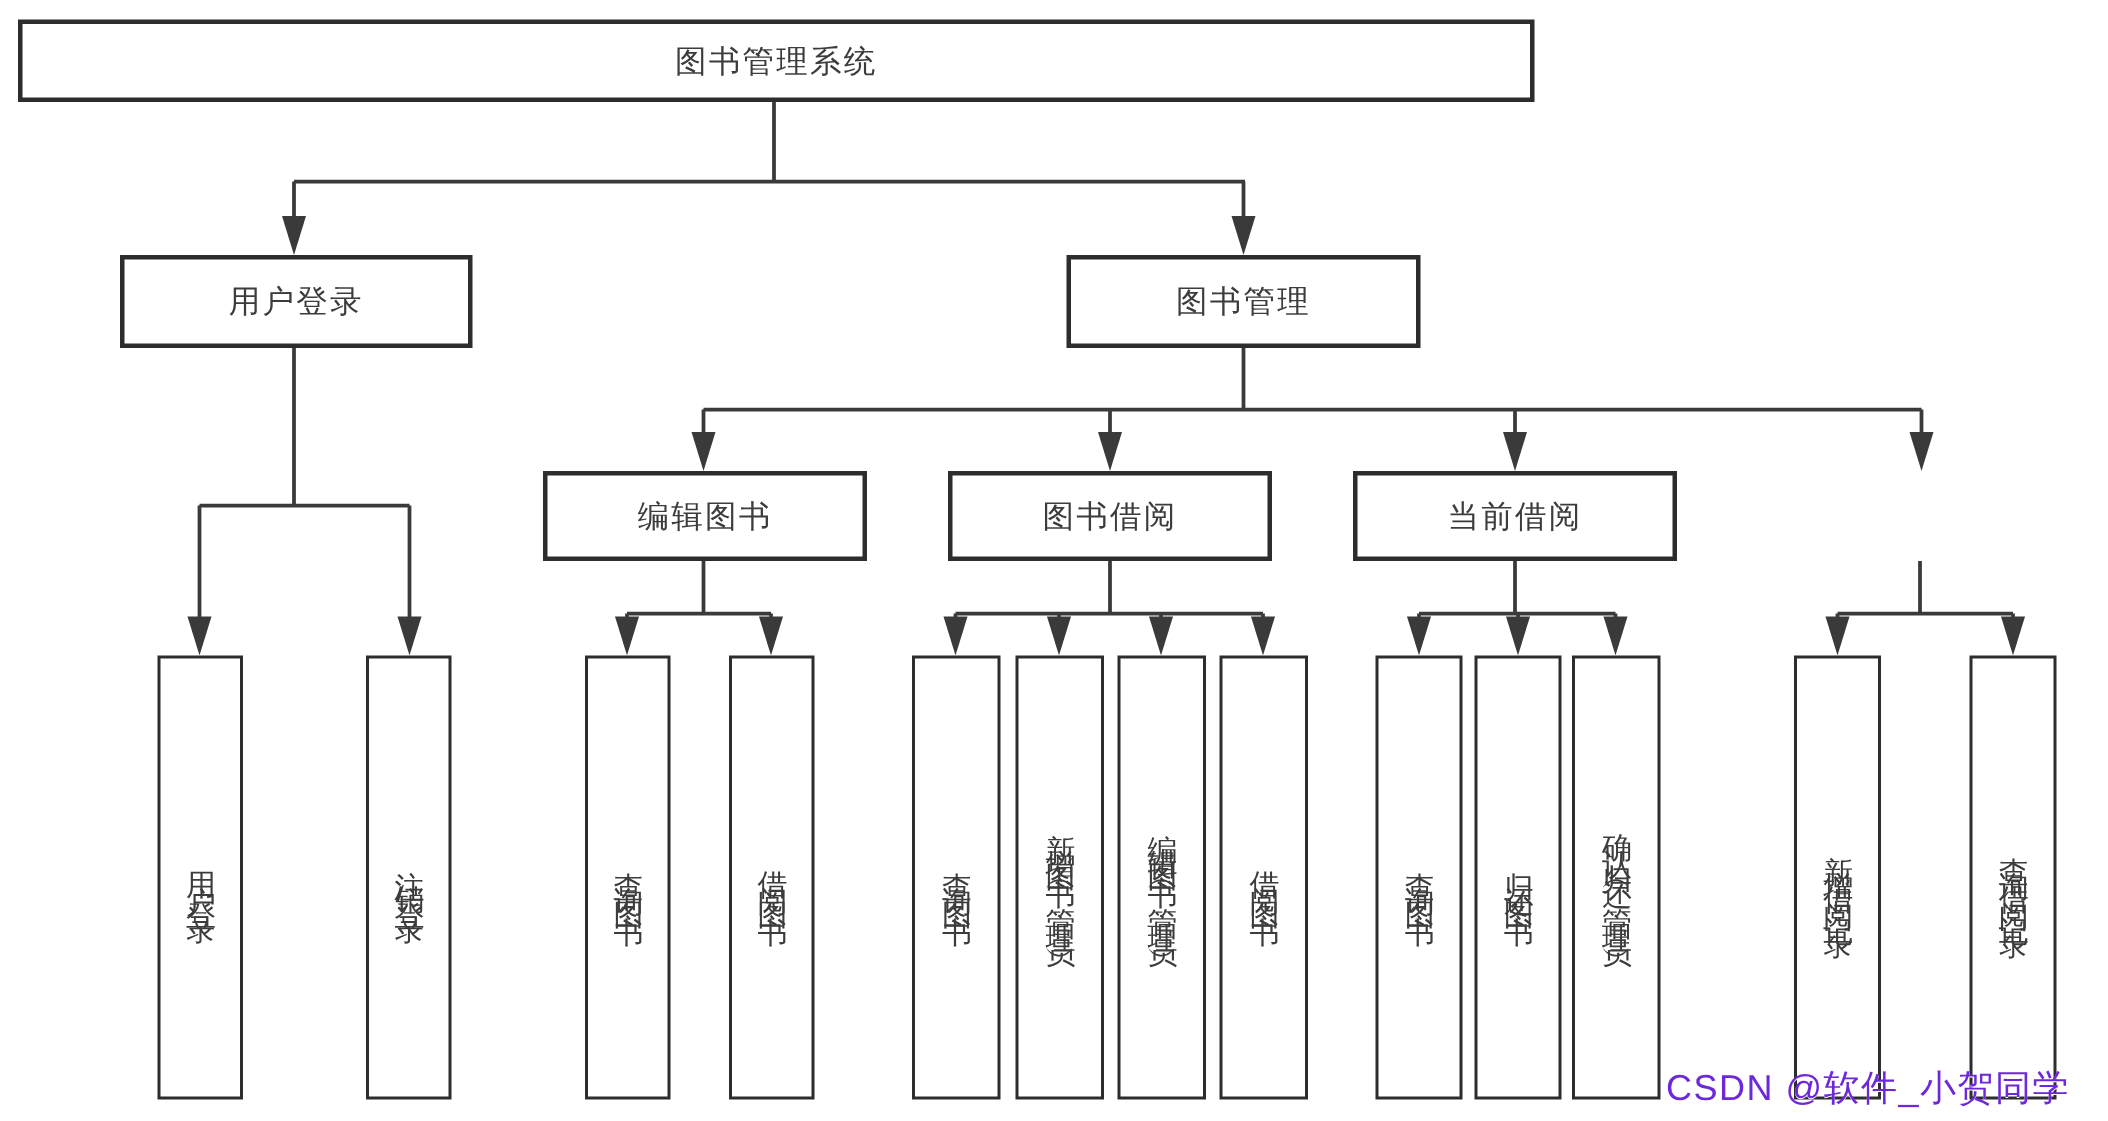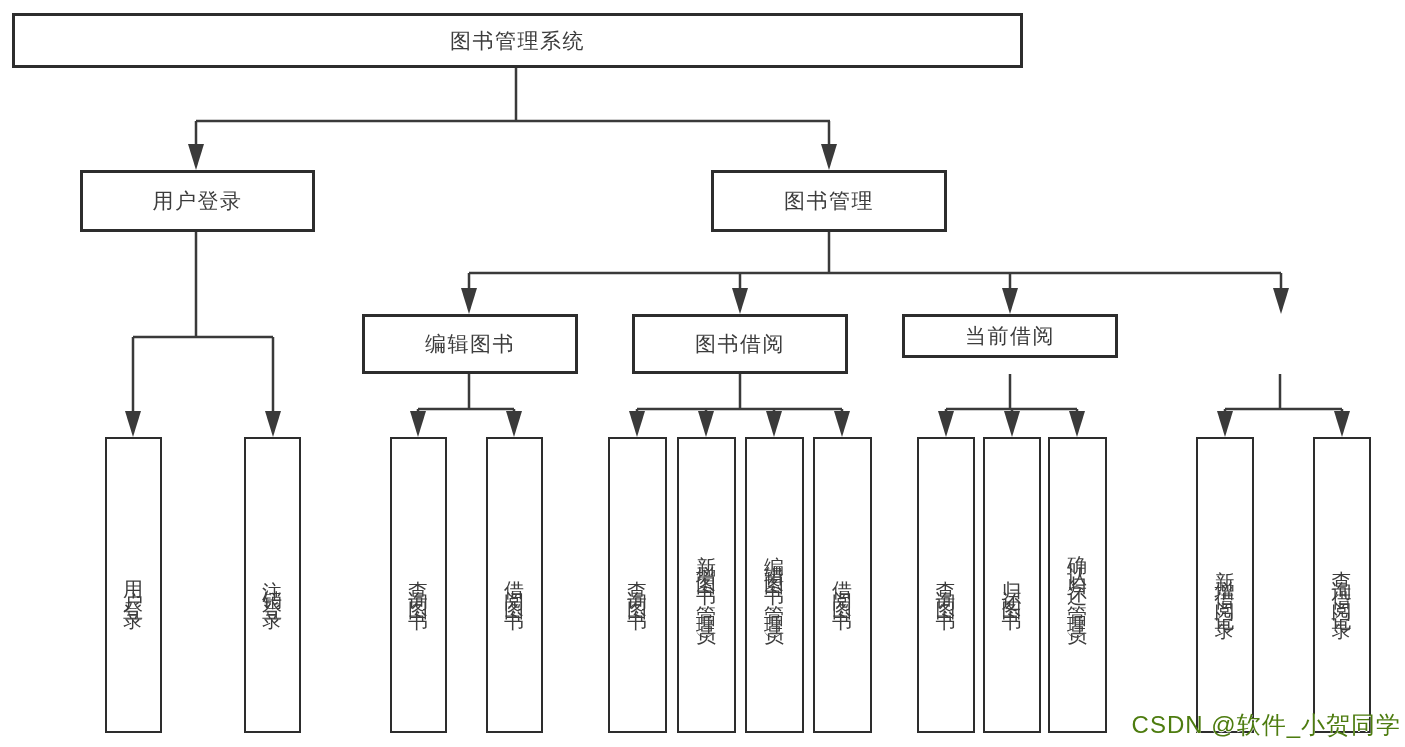--- a/index.html
+++ b/index.html
@@ -25,23 +25,23 @@
   .vtext{
     writing-mode:vertical-rl;
     text-orientation:mixed;
     font-size:20px;
     line-height:1;
     letter-spacing:10px;
     white-space:nowrap;
   }
   .watermark{
     position:absolute;
-    right:4px;bottom:6px;
+    right:25px;bottom:6px;
     font-size:24px;
-    color:#4d7c0f;
+    color:#6d28d9;
     text-shadow:0 1px 0 #ffffff;
     letter-spacing:1px;
   }
 </style>
 </head>
 <body>
 
 <div class="stage">
 
   <svg class="connectors" viewBox="0 0 1405 747" xmlns="http://www.w3.org/2000/svg">
@@ -86,21 +86,21 @@
   <div class="node hbox" style="left:711px;top:170px;width:236px;height:62px">
     <span>图书管理</span>
   </div>
 
   <div class="node hbox" style="left:362px;top:314px;width:216px;height:60px">
     <span>编辑图书</span>
   </div>
   <div class="node hbox" style="left:632px;top:314px;width:216px;height:60px">
     <span>图书借阅</span>
   </div>
-  <div class="node hbox" style="left:902px;top:314px;width:216px;height:44px">
+  <div class="node hbox" style="left:902px;top:314px;width:216px;height:60px">
     <span>当前借阅</span>
   </div>
 
   <div class="node leafv" style="left:105px;top:437px;width:57px;height:296px">
     <span class="vtext">用户登录</span>
   </div>
   <div class="node leafv" style="left:244px;top:437px;width:57px;height:296px">
     <span class="vtext">注销登录</span>
   </div>
 

